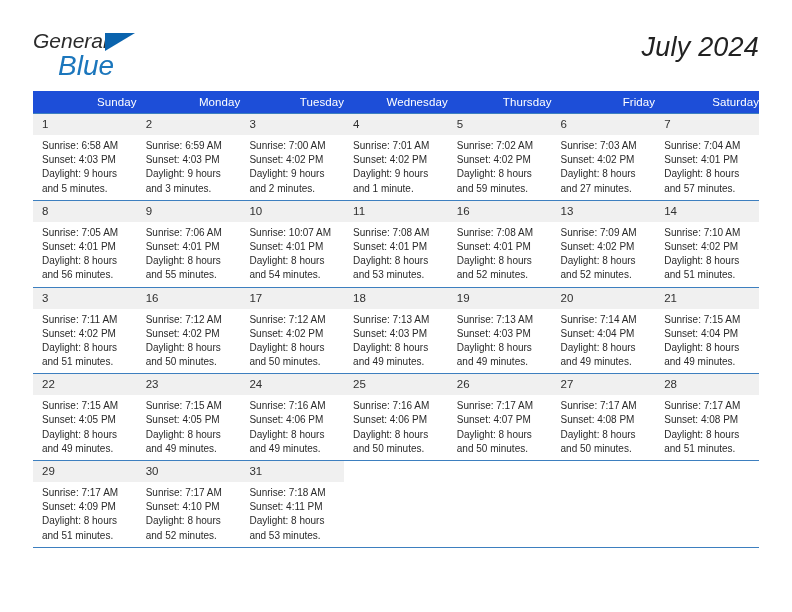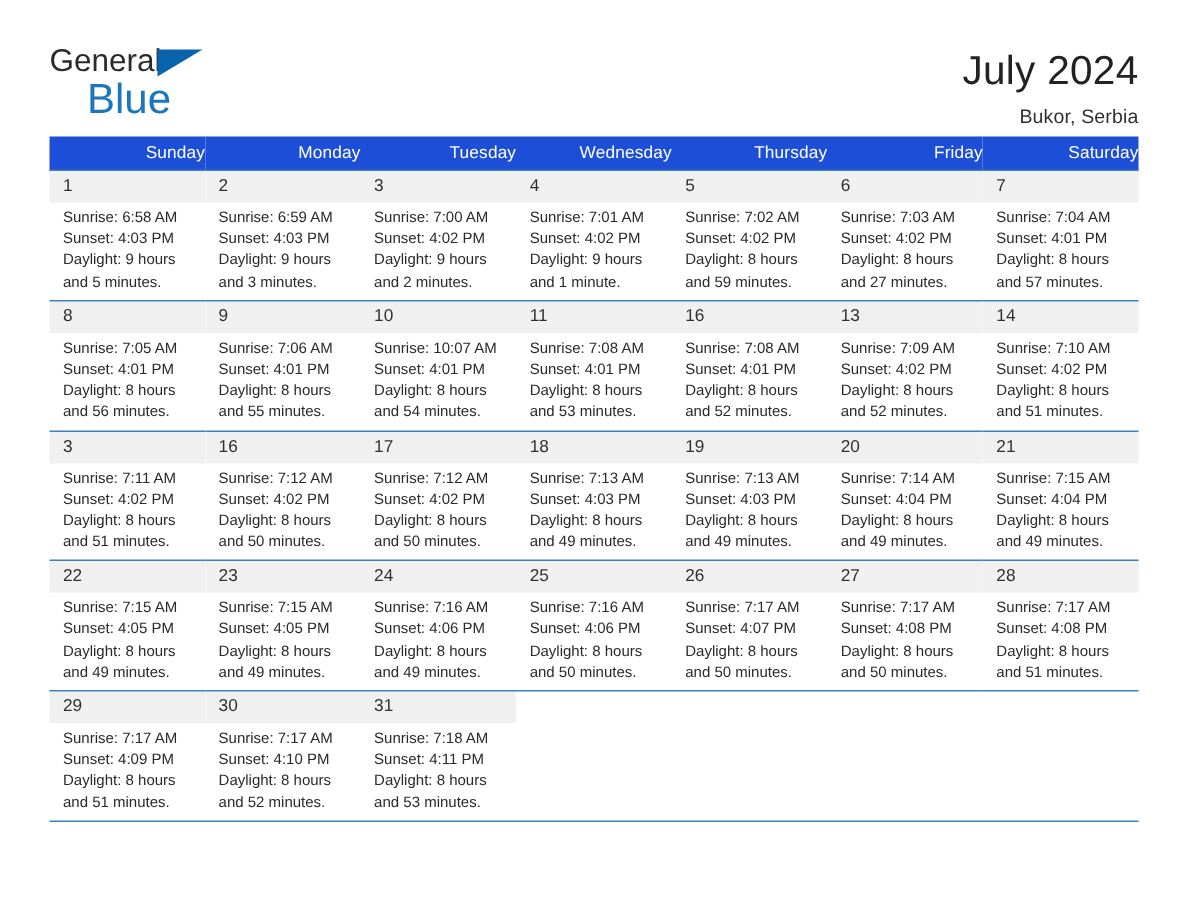--- a/index.html
+++ b/index.html
@@ -23,20 +23,21 @@
   }
 
   
   .header {
     display: flex;
     align-items: flex-start;
     justify-content: space-between;
     padding: 30px 33px 0 33px;
     box-sizing: border-box;
     height: 74px;
+    font-style: italic;
   }
   .brand {
     position: relative;
     width: 110px;
     height: 46px;
     line-height: 1;
   }
   .brand-general {
     font-size: 21px;
     color: #2b2b2b;
@@ -136,21 +137,20 @@
 <div class="page">
 
   <div class="header">
     <div class="brand">
       <span class="brand-general">General</span>
       <span class="brand-triangle"></span>
       <span class="brand-blue">Blue</span>
     </div>
     <div class="title-block">
       <div class="cal-title">July 2024</div>
-      <div class="cal-subtitle">Bukor, Serbia</div>
     </div>
   </div>
 
   <table class="calendar">
     <thead>
       <tr>
         <th>Sunday</th>
         <th>Monday</th>
         <th>Tuesday</th>
         <th>Wednesday</th>

